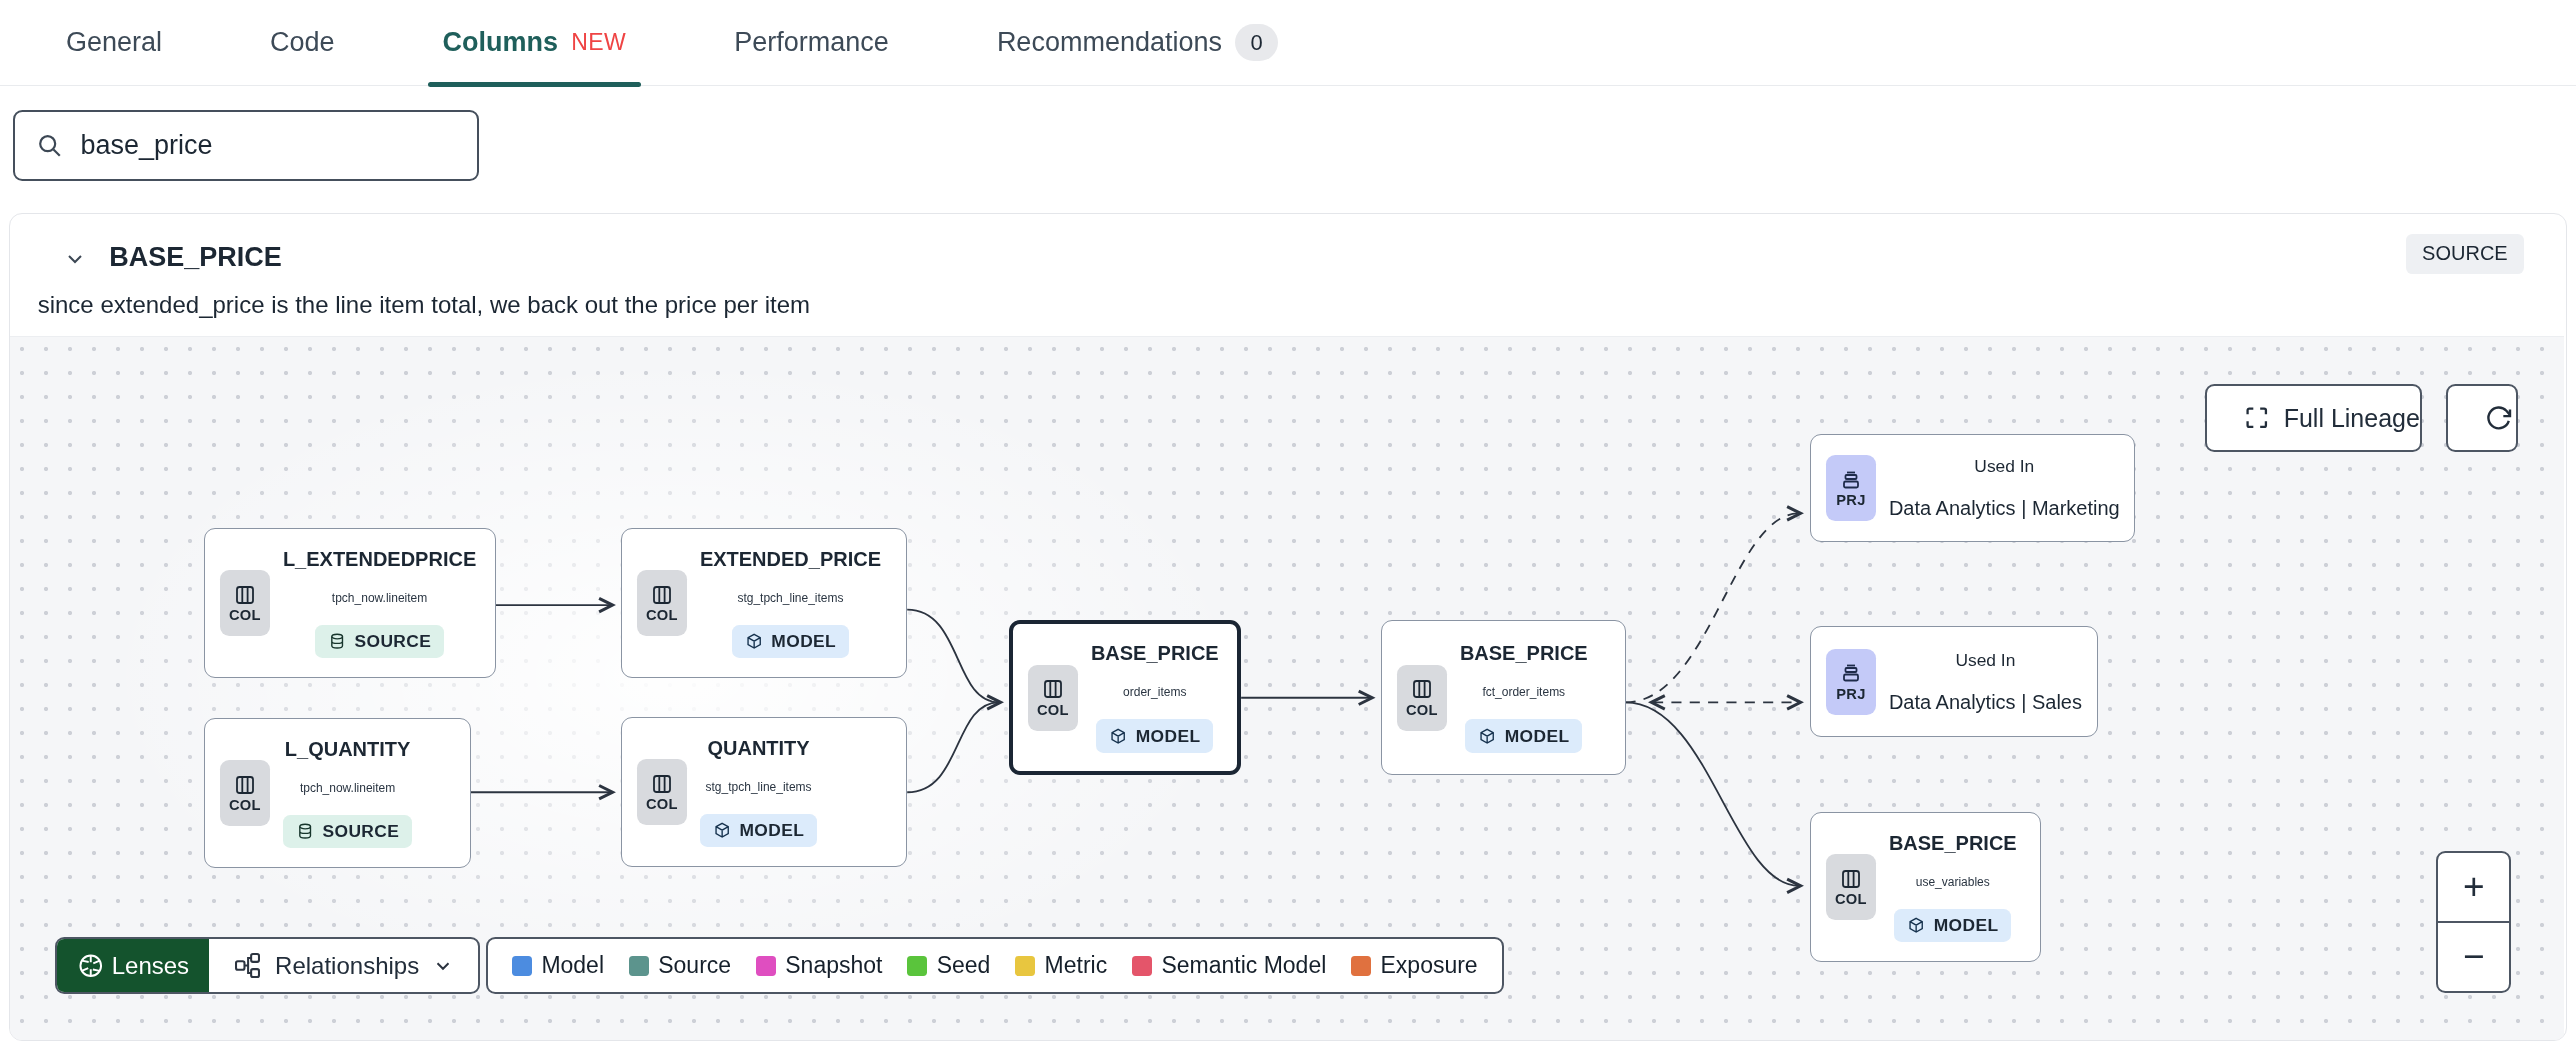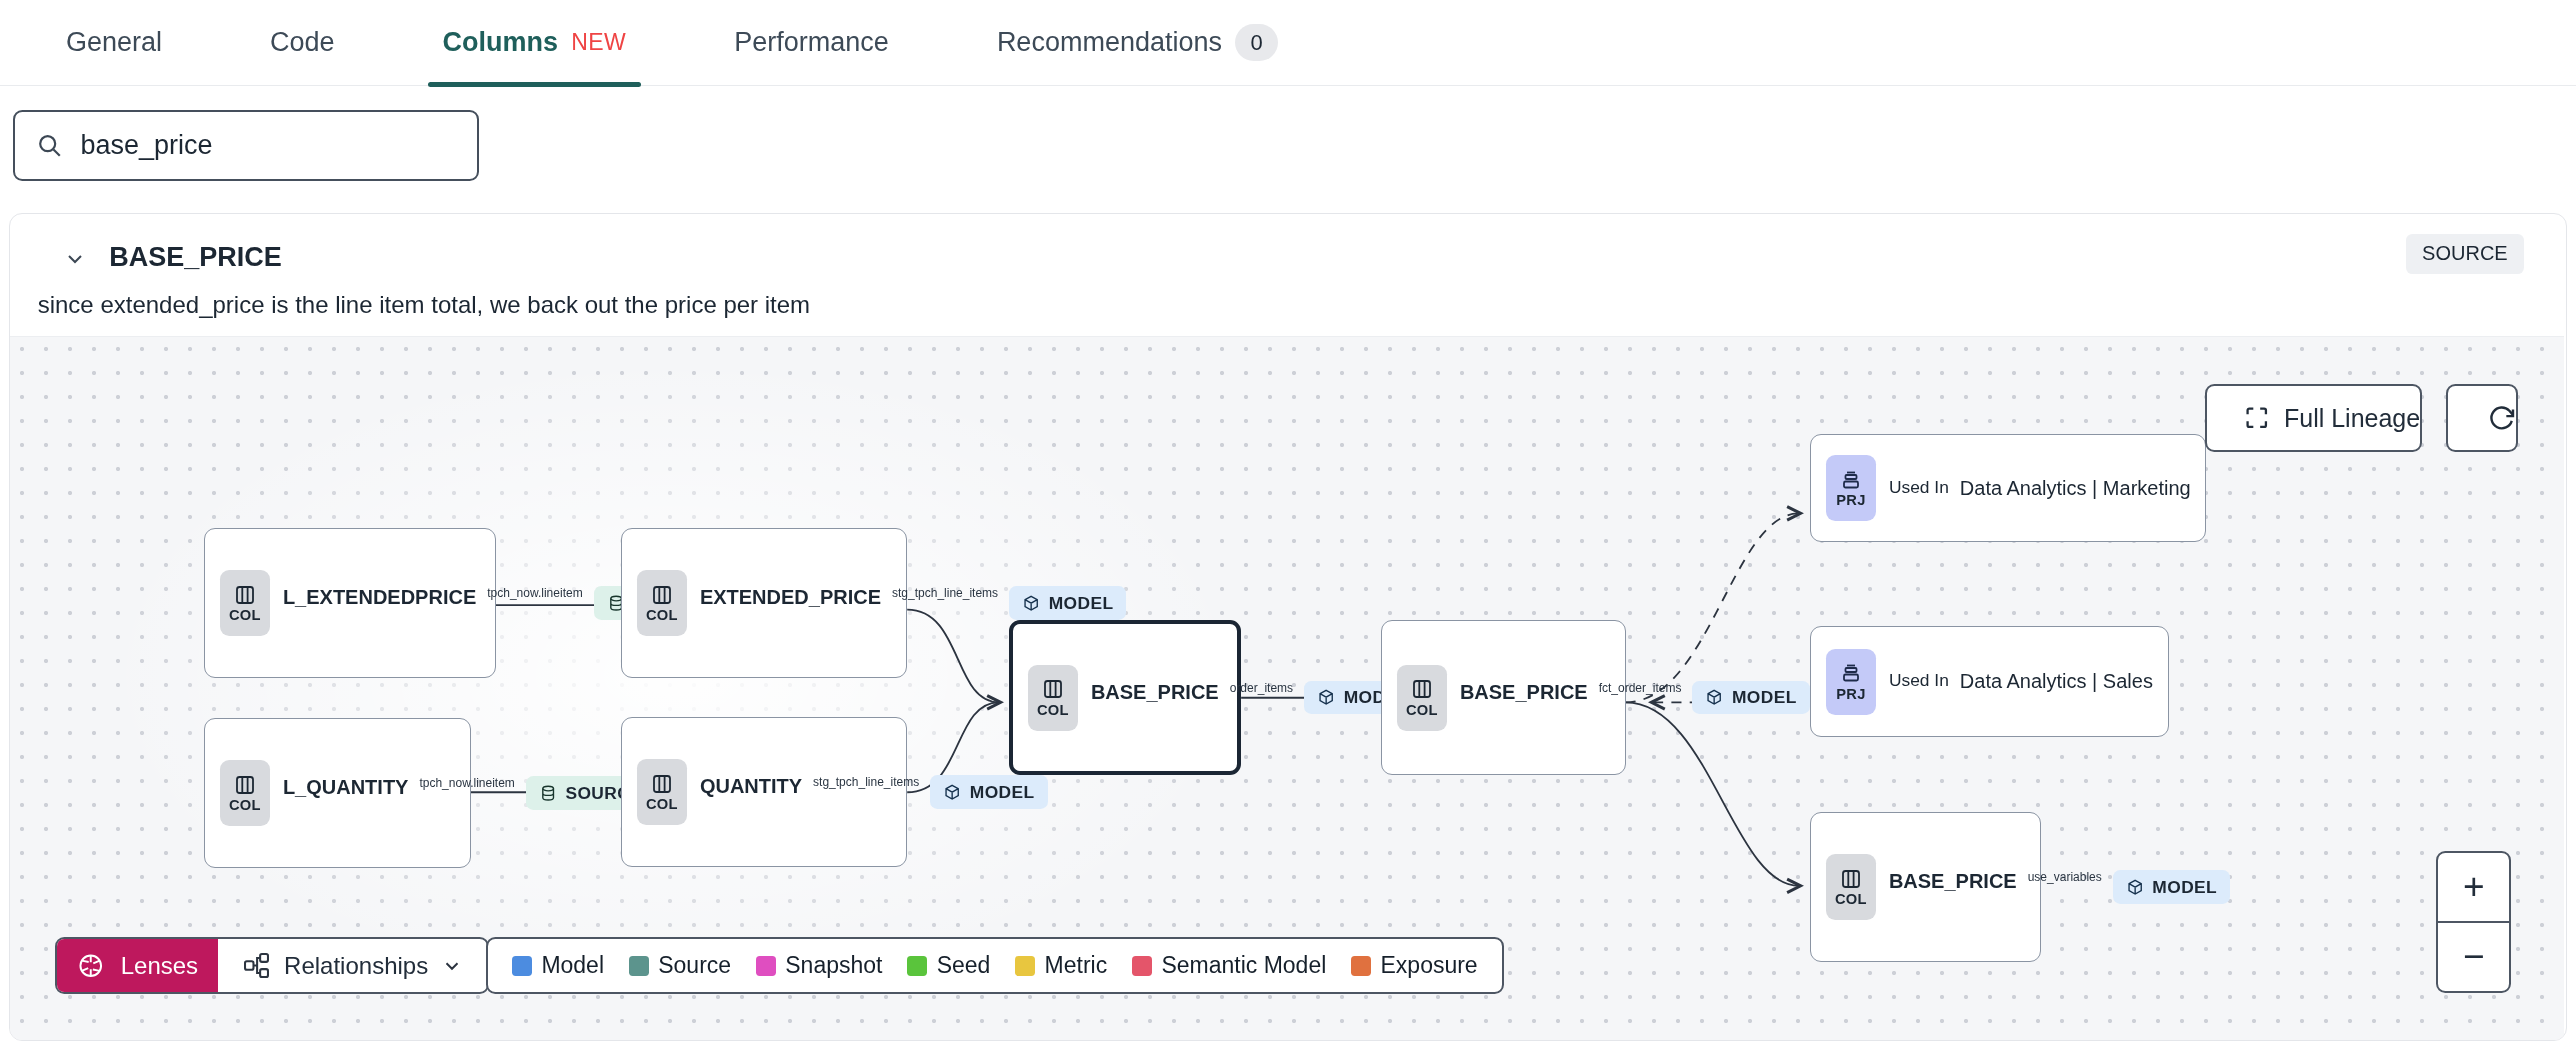--- a/index.html
+++ b/index.html
@@ -47,47 +47,47 @@
   .edges { position:absolute; top:0; left:0; pointer-events:none; }
 
   
   .node { position:absolute; background:#fff; border:1.8px solid #8a94a3; border-radius:11px;
           display:flex; align-items:center; gap:13px; padding:0 14.7px; cursor:pointer; }
   .node.selected { border:4.6px solid #1b2634; }
   .tile { width:50px; height:66px; min-width:50px; background:#d8dade; border-radius:9.2px;
           display:flex; flex-direction:column; align-items:center; justify-content:center; gap:0.9px; }
   .tile.prj { background:#c4caf8; }
   .tile-label { font-size:14.7px; font-weight:bold; color:#1c2733; letter-spacing:0.3px; }
-  .node-body { display:flex; flex-direction:row; align-items:flex-start; gap:11px; }
+  .node-body { display:flex; flex-direction:column; align-items:center; gap:20px; }
   .node-title { font-size:20px; font-weight:bold; white-space:nowrap; }
   .node-subtitle { font-size:12px; color:#2a3542; white-space:nowrap; }
   .badge { display:flex; align-items:center; gap:8.3px; border-radius:7.3px; padding:6.4px 13px;
            font-size:17.4px; font-weight:bold; color:#1c2733; letter-spacing:0.4px; }
   .badge.source { background:#ddf1ea; }
   .badge.model  { background:#dcebfb; }
   .usedin-label { font-size:17.4px; color:#1c2733; }
   .usedin-title { font-size:20px; font-weight:500; white-space:nowrap; }
 
   
   .btn { position:absolute; background:#fff; border:2.3px solid #4d5663; border-radius:9.2px;
-         display:flex; align-items:center; justify-content:flex-end; gap:13px;
-         font-size:25px; color:#222d3a; cursor:pointer; }
+         display:flex; align-items:center; justify-content:flex-start; gap:13px;
+         font-size:25px; color:#222d3a; cursor:pointer;padding-left:36px; }
   .full-lineage { left:2195px; top:47px; width:217px; height:68px; }
   .refresh-btn  { left:2436px; top:47px; width:72px; height:68px; }
   .zoomctl { position:absolute; left:2426px; top:514px; width:75px; height:142px;
              border:2.3px solid #4d5663; border-radius:9.2px; background:#fff;
              display:flex; flex-direction:column; overflow:hidden; }
   .zoomctl .zbtn { flex:1; display:flex; align-items:center; justify-content:center;
                    font-size:37px; color:#222d3a; cursor:pointer; }
   .zoomctl .zbtn:first-child { border-bottom:2.3px solid #4d5663; }
 
   .lenses-group { position:absolute; left:45px; top:600px; height:57px;
                   border:2.3px solid #4d5663; border-radius:9.2px; overflow:hidden;
                   display:flex; background:#fff; }
-  .lenses-seg { background:#be185d; color:#fff; display:flex; align-items:center; gap:16px;
+  .lenses-seg { background:#14532d; color:#fff; display:flex; align-items:center; gap:7px;
                 padding:0 20px; font-size:24px; cursor:pointer; }
   .rel-seg { display:flex; align-items:center; gap:13px; padding:0 24px; font-size:24px;
              color:#222d3a; cursor:pointer; }
 
   .legend { position:absolute; left:476px; top:600px; height:57px;
             border:2.3px solid #4d5663; border-radius:9.2px; background:#fff;
             display:flex; align-items:center; gap:25px; padding:0 24px; }
   .legend-item { display:flex; align-items:center; gap:9.2px; font-size:23px; color:#16202b; }
   .swatch { width:20px; height:20px; border-radius:3.7px; }
 

